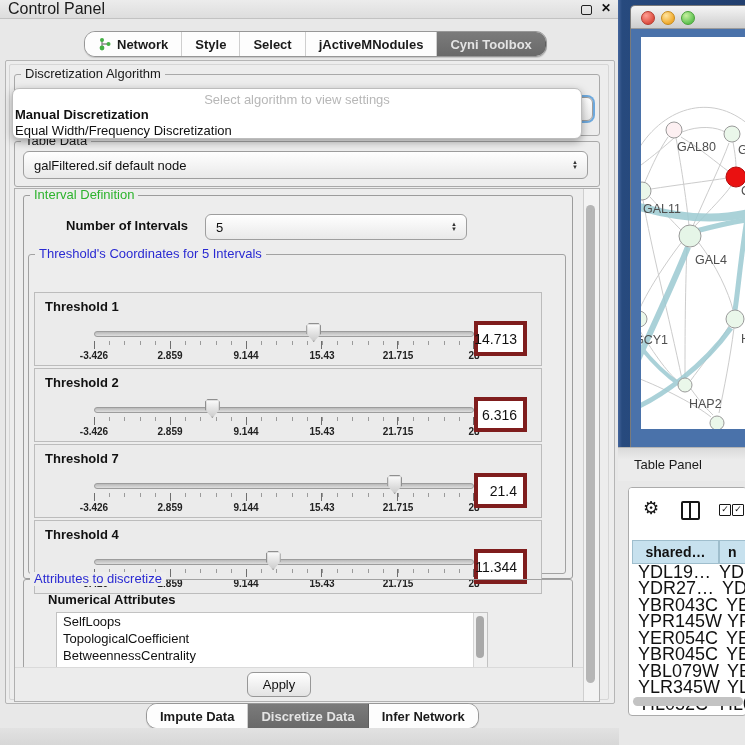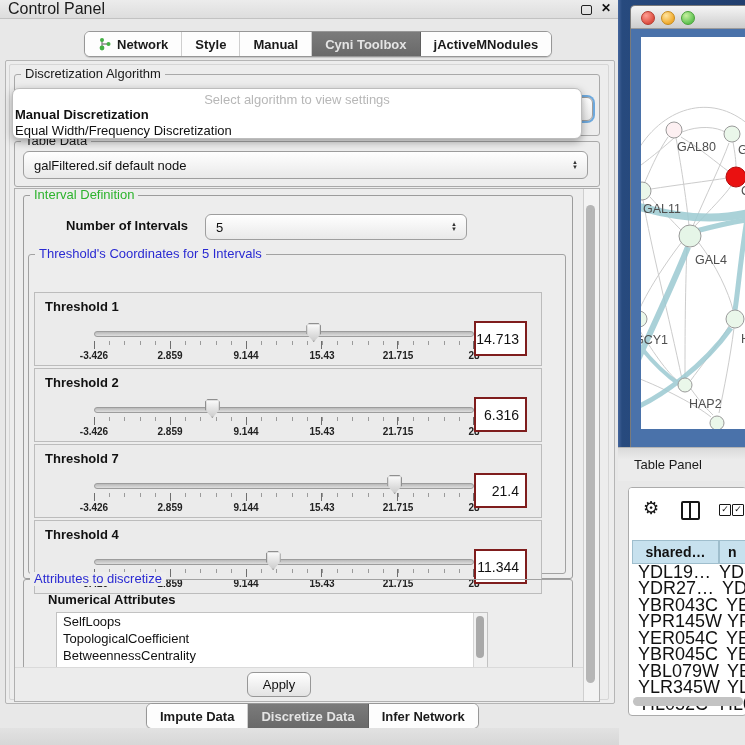--- a/index.html
+++ b/index.html
@@ -6,21 +6,21 @@
   #root{position:relative;width:745px;height:745px;overflow:hidden;background:#e8e8e8;
         font-family:"Liberation Sans",sans-serif;color:#111;}
   .abs{position:absolute;}
   
   .titlebar{left:0;top:0;width:619px;height:18px;background:linear-gradient(#ececec,#dddddd);
             border-bottom:1px solid #c2c2c2;display:flex;align-items:center;}
   .titlebar .t{font-size:16px;margin-left:8px;color:#1a1a1a;}
   .float-ico{position:absolute;right:27px;top:5px;width:9px;height:8px;border:1.5px solid #222;border-radius:2px;}
   .close-ico{position:absolute;right:8px;top:1px;font-size:12px;font-weight:bold;color:#111;}
   
-  .seg{display:flex;border:1px solid #979797;border-radius:6px;background:#fff;overflow:hidden;
+  .seg{display:flex;border:1px solid #979797;border-radius:11px;background:#fff;overflow:hidden;
        box-shadow:0 1px 1px rgba(0,0,0,.15);}
   .seg .tab{display:flex;align-items:center;gap:5px;padding:0 13px;height:24px;font-size:13px;
             font-weight:bold;color:#1a1a1a;background:#fdfdfd;border-right:1px solid #cfcfcf;white-space:nowrap;}
   .seg .tab:last-child{border-right:none;}
   .seg .tab.sel{background:linear-gradient(#7b7b7b,#696969);color:#e4e4e4;border-right:1px solid #5e5e5e;}
   
   .outerbox{left:5px;top:60px;width:608px;height:642px;border:1px solid #b5b5b5;background:#ededed;border-radius:2px;}
   .innerline{left:9px;top:64px;width:598px;height:634px;border:1px solid #d6d6d6;border-radius:2px;}
   .grp{position:absolute;border:1px solid #a9a9a9;border-radius:3px;}
   .grp-title{position:absolute;top:-8px;left:6px;background:#ededed;padding:0 4px;font-size:13px;line-height:14px;}
@@ -53,21 +53,21 @@
   .thumb{position:absolute;top:-4px;width:15px;height:19px;margin-left:-7px;
          background:linear-gradient(#fefefe,#c9c9c9);
          clip-path:polygon(18% 0,82% 0,100% 15%,100% 55%,50% 100%,0 55%,0 15%);
          box-shadow:inset 0 0 0 1.2px #8f8f8f;}
   .tmin{position:absolute;left:0;right:0;top:14px;height:4px;
         background:repeating-linear-gradient(90deg,#9a9a9a 0 1px,transparent 1px 4%);}
   .tmaj{position:absolute;left:0;right:0;top:14px;height:8px;border-right:1px solid #6e6e6e;
         background:repeating-linear-gradient(90deg,#6e6e6e 0 1px,transparent 1px 20%);}
   .scale{position:absolute;left:0;right:0;top:23px;height:12px;}
   .scale span{position:absolute;transform:translateX(-50%);font-size:10px;font-weight:bold;color:#222;}
-  .valbox{position:absolute;left:439px;top:28px;width:53px;height:35px;background:#fff;border:2px solid #7f1d1d;
+  .valbox{position:absolute;left:439px;top:28px;width:53px;height:35px;background:#fff;border:4px solid #7f1d1d;
           font-size:14px;display:flex;align-items:center;justify-content:flex-end;padding-right:6px;box-sizing:border-box;}
   
   .attrlist{position:absolute;left:32px;top:32px;width:430px;height:58px;background:#fff;border:1px solid #c2c2c2;
             overflow:hidden;font-size:13px;}
   .attrlist .it{padding:1px 0 1px 6px;line-height:15px;}
   .alsb{position:absolute;right:0;top:0;bottom:0;width:13px;background:#f1f1f1;border-left:1px solid #d5d5d5;}
   .alsb .th{position:absolute;left:2px;top:3px;width:8px;height:42px;border-radius:4px;background:#a9a9a9;}
   .applystrip{position:absolute;left:0;right:16px;top:478px;height:34px;background:#ececec;border-top:1px solid #dadada;}
   .btn{position:absolute;background:linear-gradient(#ffffff,#e3e3e3);border:1px solid #979797;border-radius:6px;
        font-size:13px;display:flex;align-items:center;justify-content:center;color:#111;}
@@ -123,27 +123,27 @@
         <circle cx="4" cy="3" r="2" fill="#45b045"></circle>
         <circle cx="4" cy="11" r="2.4" fill="#45b045"></circle>
         <circle cx="10.5" cy="7" r="2" fill="#45b045"></circle>
       </svg>
       <span>Network</span>
     </div>
     <div class="tab">
       <span>Style</span>
     </div>
     <div class="tab">
-      <span>Manual</span>
+      <span>Select</span>
+    </div>
+    <div class="tab">
+      <span>jActiveMNodules</span>
     </div>
     <div class="tab sel">
       <span>Cyni Toolbox</span>
-    </div>
-    <div class="tab">
-      <span>jActiveMNodules</span>
     </div>
   </div>
 
   <div class="abs outerbox"></div>
   <div class="abs innerline"></div>
 
   <div class="grp" style="left:14px;top:74px;width:584px;height:60px;">
     <span class="grp-title g-black">Discretization Algorithm</span>
     <div class="combo combo-focus" style="left:8px;top:22px;width:568px;height:22px;">
       <span class="stepper">

